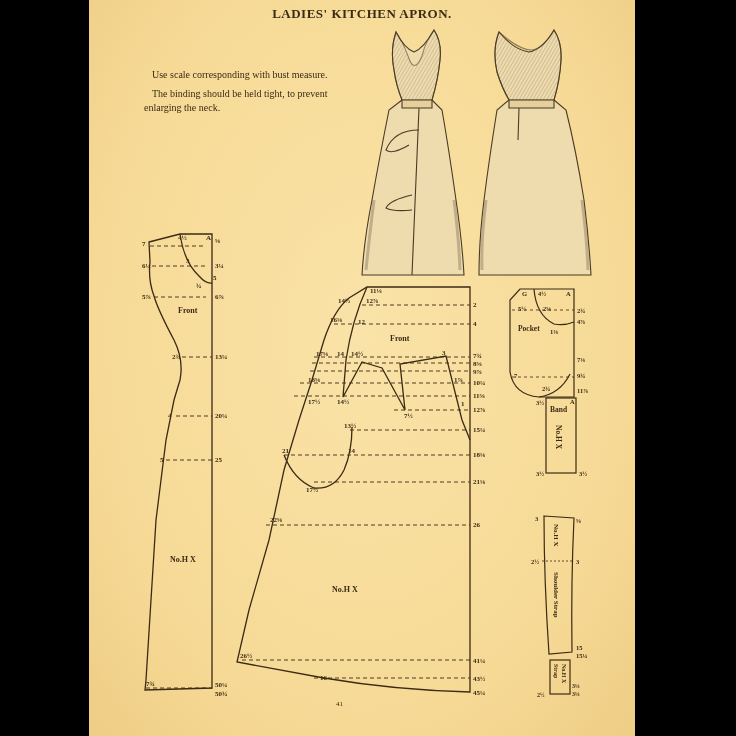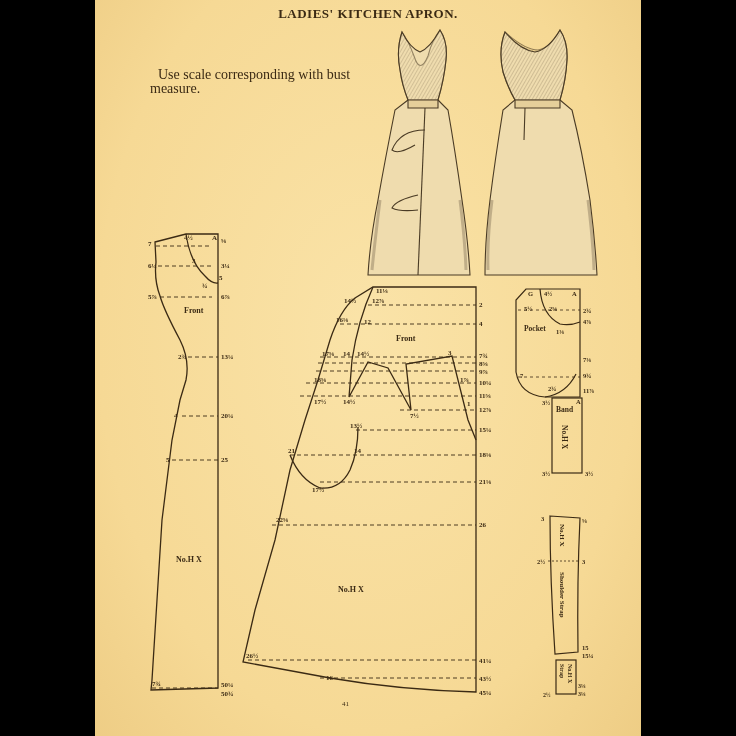--- a/index.html
+++ b/index.html
@@ -1,34 +1,35 @@
 <!DOCTYPE html>
 <html><head>
 <meta charset="utf-8">
 <style>
   html, body { margin:0; padding:0; background:#000; }
   body { width:736px; height:736px; position:relative; overflow:hidden; font-family:"Liberation Serif", serif; }
-  .page { position:absolute; left:95px; top:0; width:546px; height:736px; background:#f7dc9c;
+  .page { position:absolute; left:89px; top:0; width:546px; height:736px; background:#f7dc9c;
           background-image: radial-gradient(ellipse at 50% 45%, #fae3a8 0%, #f6d995 70%, #eecd85 100%); }
   .title { position:absolute; left:0; width:100%; top:6px; text-align:center; font-size:13px; font-weight:bold;
            letter-spacing:0.5px; color:#3b2a14; font-family:"Liberation Serif", serif; }
-  .instructions { position:absolute; left:55px; top:68px; width:220px; font-size:14px; color:#3b2a14; line-height:14px; }
+  .instructions { position:absolute; left:55px; top:68px; width:220px; font-size:10px; color:#3b2a14; line-height:14px; }
   .instructions p { margin:0 0 5px 0; text-indent:8px; }
   svg.draw { position:absolute; left:0; top:0; }
   .lbl { font-family:"Liberation Serif", serif; font-weight:bold; fill:#3b2a14; }
   .page-num { position:absolute; left:247px; top:700px; font-size:7px; color:#3b2a14; }
 </style>
 </head>
 <body>
 
 <div class="page">
   <div class="title">LADIES' KITCHEN APRON.</div>
 
   <div class="instructions">
     <p>Use scale corresponding with bust measure.</p>
+    <p>The binding should be held tight, to prevent enlarging the neck.</p>
   </div>
 
   <svg class="draw" width="546" height="736" viewBox="95 0 546 736">
     <defs>
       <pattern id="hatch" width="3" height="3" patternUnits="userSpaceOnUse" patternTransform="rotate(30)">
         <line x1="0" y1="0" x2="0" y2="3" stroke="#6b5a40" stroke-width="0.8"></line>
       </pattern>
     </defs>
 
     <g stroke="#4a3b25" stroke-width="1.1" fill="#efdcae">

